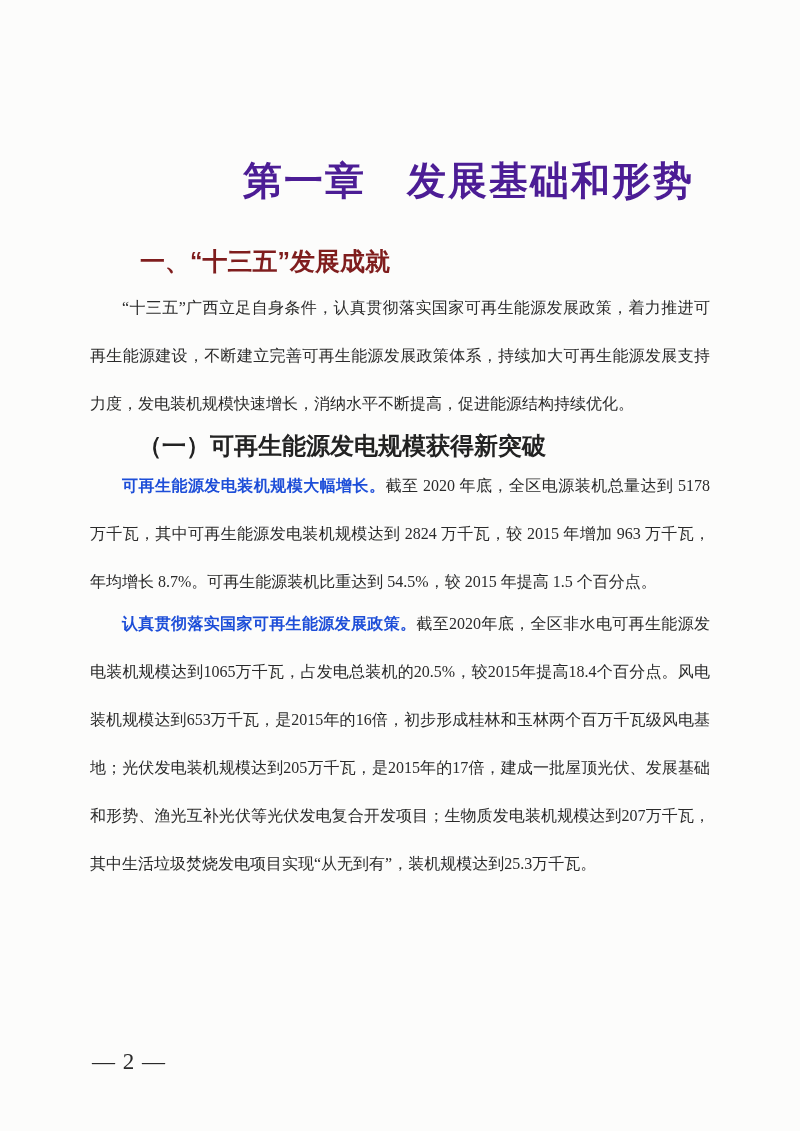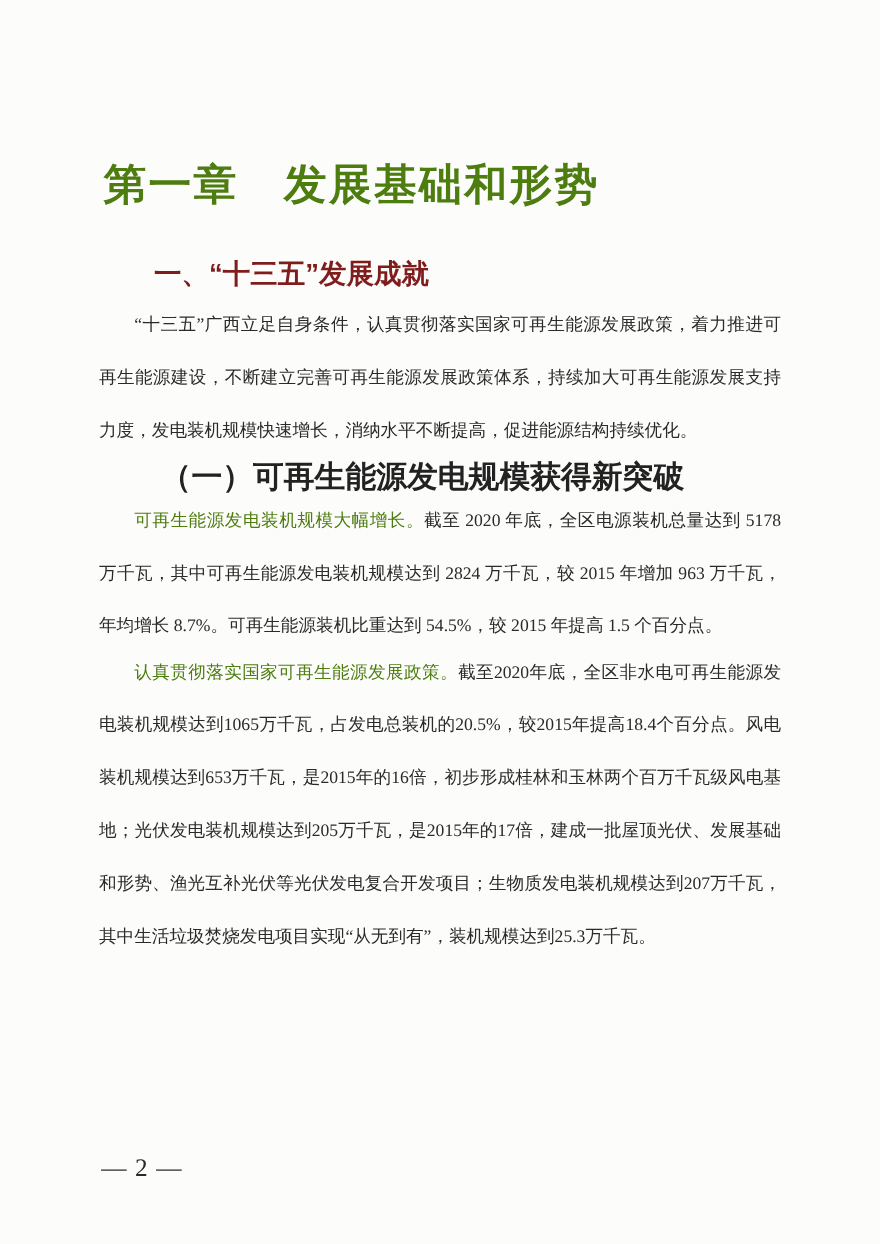--- a/index.html
+++ b/index.html
@@ -13,28 +13,28 @@
     width: 800px;
     height: 1131px;
     margin: 0 auto;
     background: #fcfcfb;
     color: #262626;
     box-sizing: border-box;
     padding: 0 90px;
     overflow: hidden;
   }
   .chapter-title {
-    margin: 4px;
+    margin: 16px;
     padding-top: 140px;
     font-size: 39px;
     line-height: 50px;
     font-weight: 700;
-    text-align: left;
+    text-align: right;
     letter-spacing: 2px;
-    color: #4d7c0f;
+    color: #4c1d95;
     font-family: "Liberation Serif", "DejaVu Serif", serif;
   }
   .section-heading {
     margin: 38px 0 0 0;
     font-size: 25px;
     line-height: 34px;
     font-weight: 700;
     text-indent: 2em;
     color: #7f1d1d;
     font-family: "Liberation Sans", "DejaVu Sans", sans-serif;
@@ -44,32 +44,32 @@
     font-size: 16px;
     line-height: 48px;
     text-align: justify;
     text-indent: 2em;
     color: #2a2a2a;
     font-family: "Liberation Serif", "DejaVu Serif", serif;
   }
   .para-intro { margin-top: 6px; }
   .subsection-heading {
     margin: -4px 0 0 0;
-    font-size: 28px;
+    font-size: 24px;
     line-height: 44px;
     font-weight: 700;
     text-indent: 2em;
     color: #222;
     font-family: "Liberation Sans", "DejaVu Sans", sans-serif;
   }
   .para-renewable { margin-top: -6px; }
   .para-nonhydro { margin-top: -6px; }
   .lead-bold {
-    font-weight: 400;
-    color: #4d7c0f;
+    font-weight: 700;
+    color: #1d4ed8;
   }
   .page-footer {
     position: absolute;
     left: 92px;
     bottom: 56px;
     font-size: 23px;
     letter-spacing: 1px;
     color: #2a2a2a;
     font-family: "Liberation Serif", "DejaVu Serif", serif;
   }

